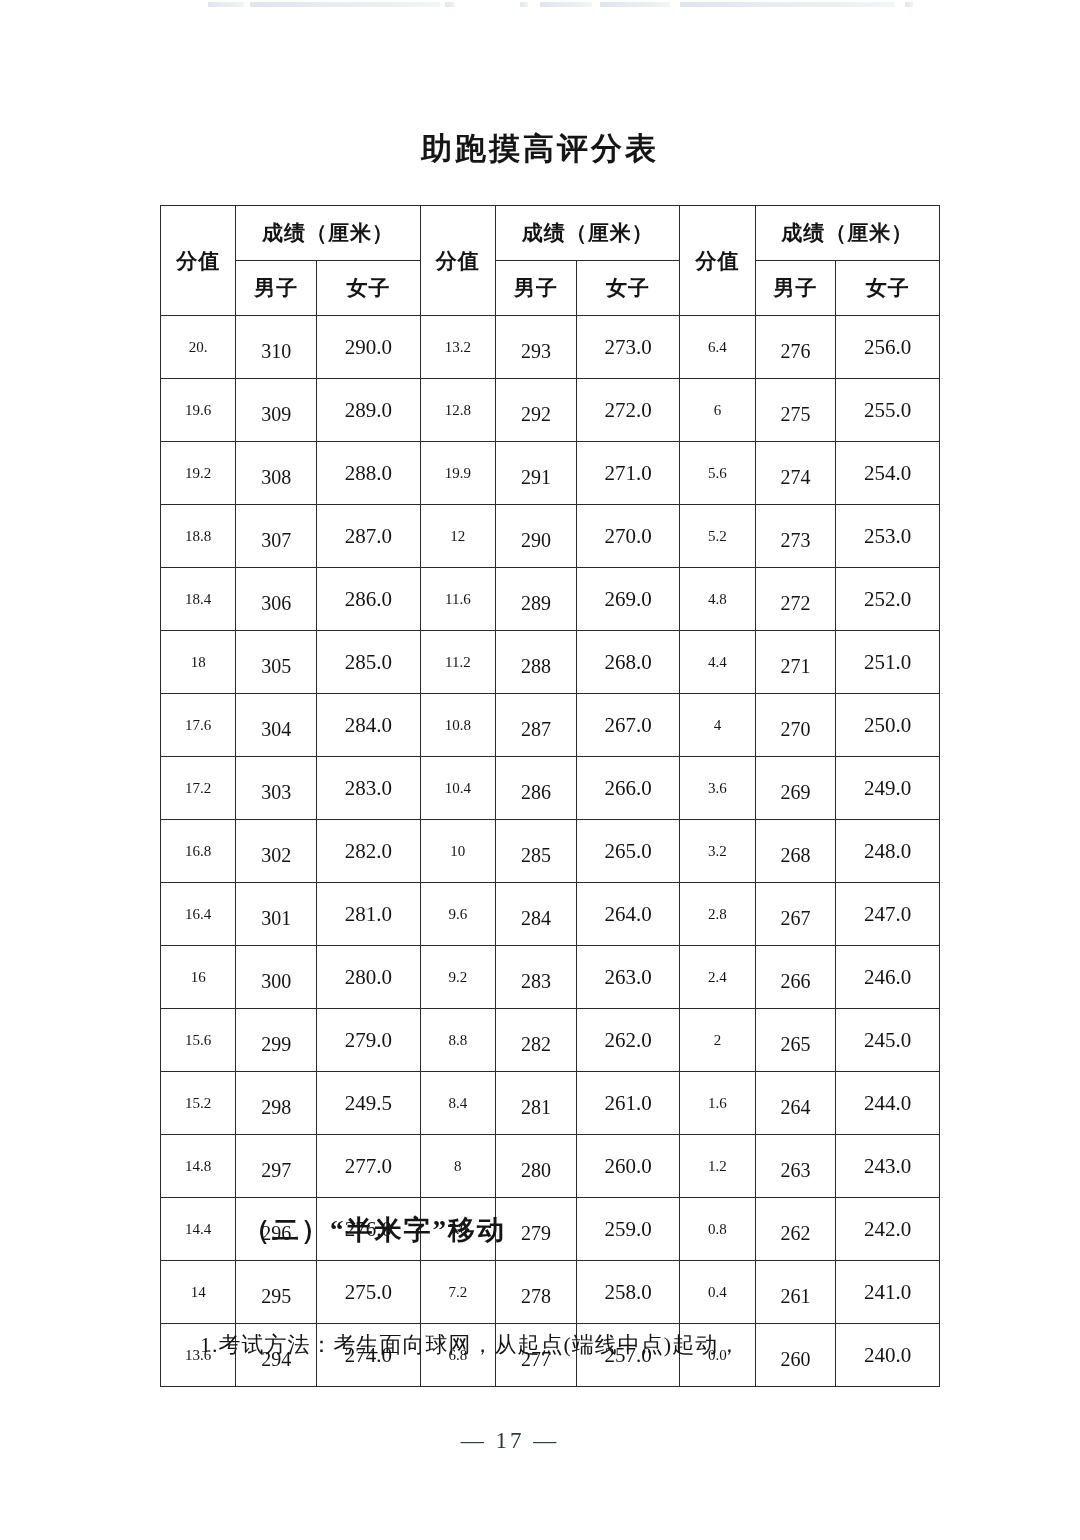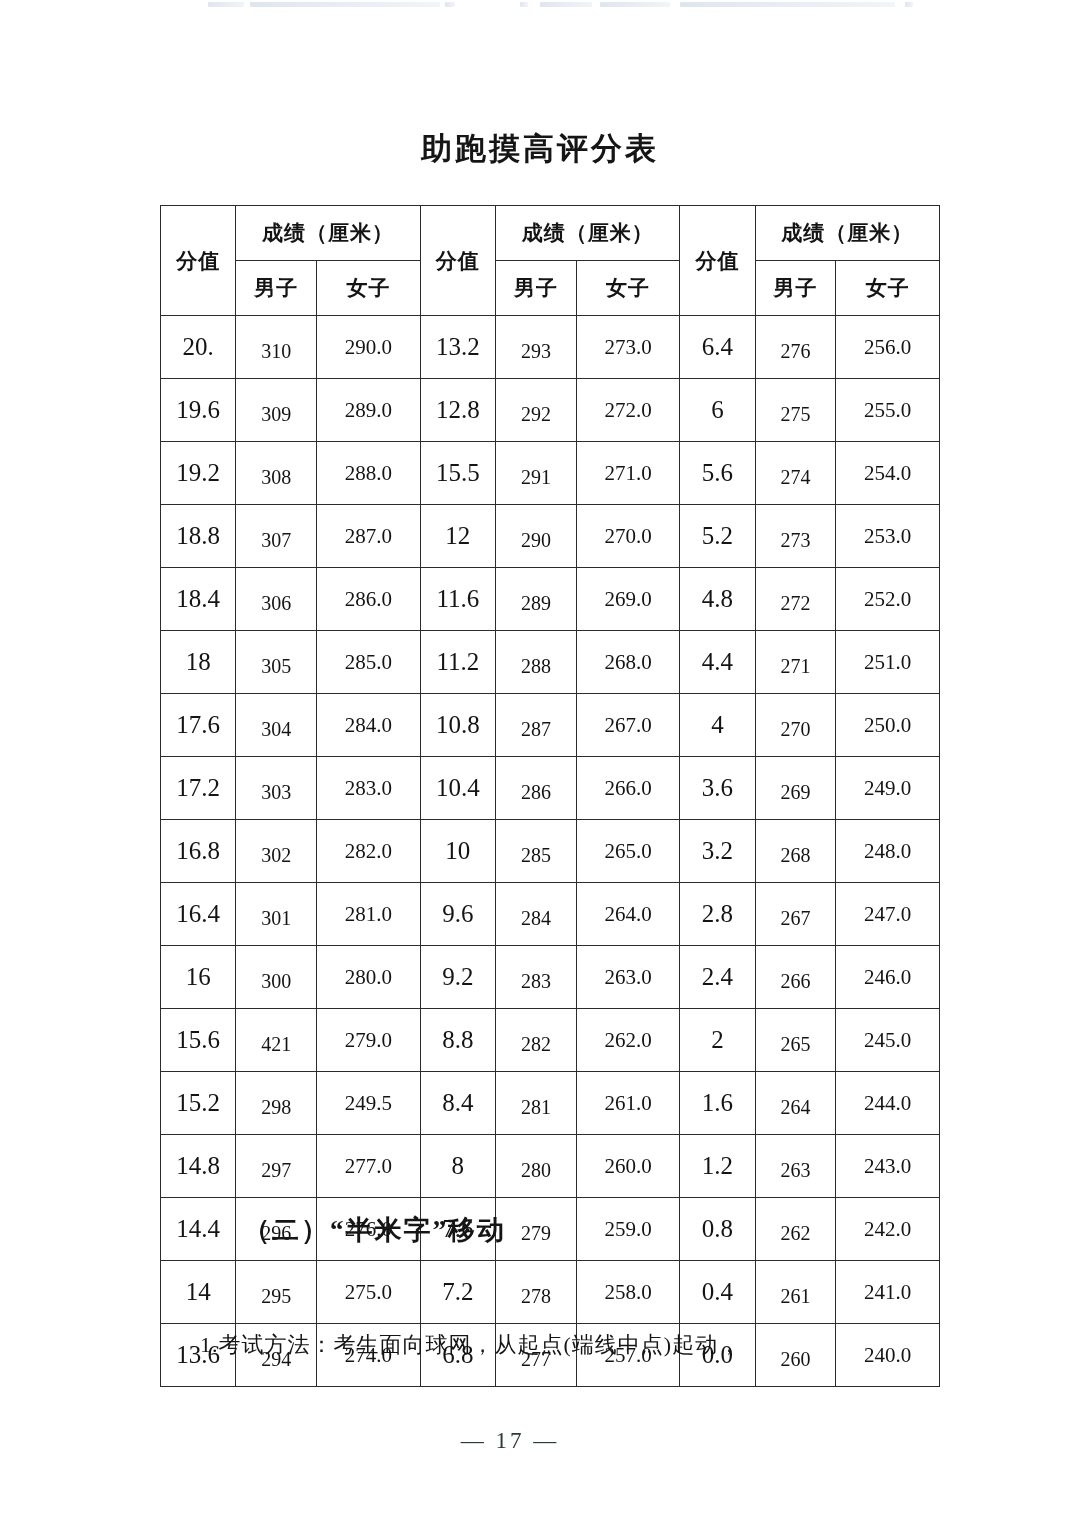--- a/index.html
+++ b/index.html
@@ -93,21 +93,21 @@
   
   .col-score { width: 70px; }
   .col-men   { width: 75px; }
   .col-women { width: 96px; }
 
   td.cell-men {
     font-size: 20px;
     padding-top: 9px;
   }
   td.cell-score {
-    font-size: 25px;
+    font-size: 15px;
   }
   td.cell-women {
     font-size: 21px;
   }
 
   .section-heading {
     position: absolute;
     top: 1212px;
     left: 243px;
     font-size: 27px;
@@ -210,21 +210,21 @@
           <td class="cell-men">292</td>
           <td class="cell-women">272.0</td>
           <td class="cell-score">6</td>
           <td class="cell-men">275</td>
           <td class="cell-women">255.0</td>
         </tr>
         <tr>
           <td class="cell-score">19.2</td>
           <td class="cell-men">308</td>
           <td class="cell-women">288.0</td>
-          <td class="cell-score">15.5</td>
+          <td class="cell-score">19.9</td>
           <td class="cell-men">291</td>
           <td class="cell-women">271.0</td>
           <td class="cell-score">5.6</td>
           <td class="cell-men">274</td>
           <td class="cell-women">254.0</td>
         </tr>
         <tr>
           <td class="cell-score">18.8</td>
           <td class="cell-men">307</td>
           <td class="cell-women">287.0</td>
@@ -307,21 +307,21 @@
           <td class="cell-women">280.0</td>
           <td class="cell-score">9.2</td>
           <td class="cell-men">283</td>
           <td class="cell-women">263.0</td>
           <td class="cell-score">2.4</td>
           <td class="cell-men">266</td>
           <td class="cell-women">246.0</td>
         </tr>
         <tr>
           <td class="cell-score">15.6</td>
-          <td class="cell-men">421</td>
+          <td class="cell-men">299</td>
           <td class="cell-women">279.0</td>
           <td class="cell-score">8.8</td>
           <td class="cell-men">282</td>
           <td class="cell-women">262.0</td>
           <td class="cell-score">2</td>
           <td class="cell-men">265</td>
           <td class="cell-women">245.0</td>
         </tr>
         <tr>
           <td class="cell-score">15.2</td>

